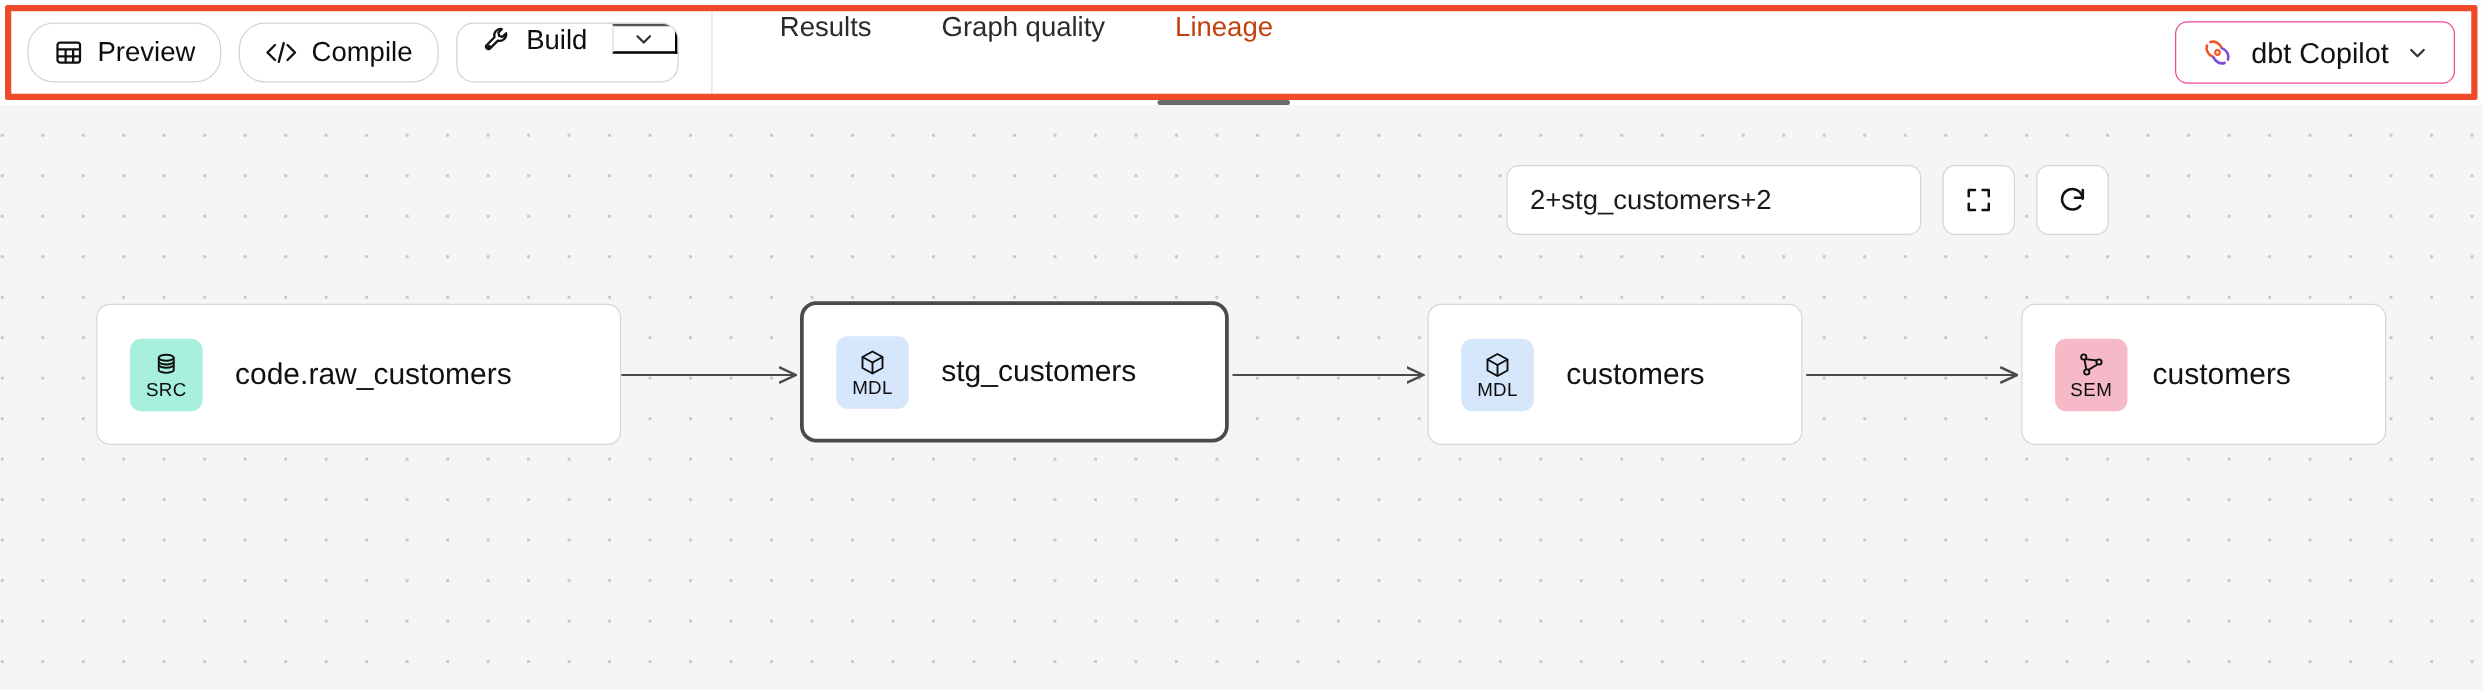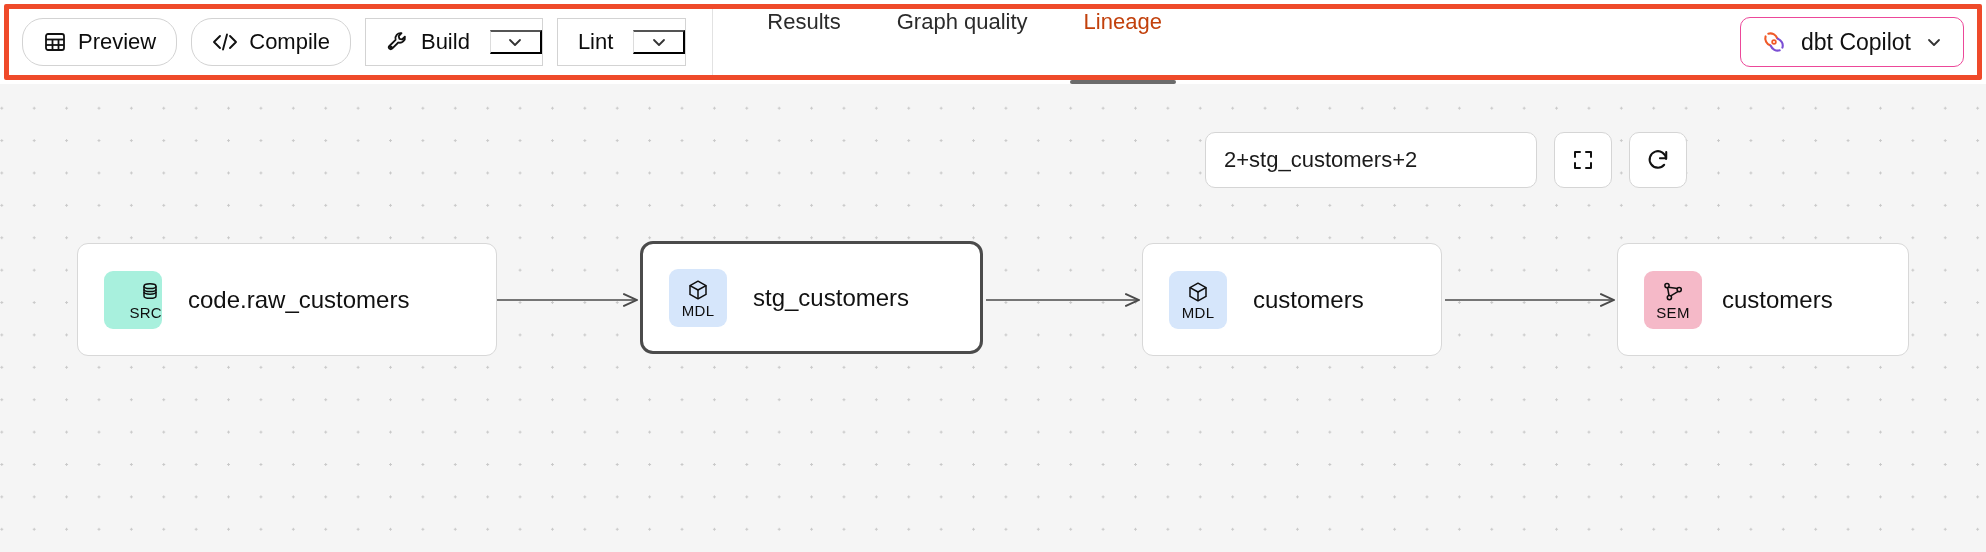--- a/index.html
+++ b/index.html
@@ -60,24 +60,24 @@
     font-size: 22px;
     color: #0d0d0d;
     white-space: nowrap;
     cursor: pointer;
     font-family: "Liberation Sans", sans-serif;
   }
 
   
   .split {
     display: inline-flex;
-    align-items: center;
+    align-items: flex-start;
     height: 48px;
     border: 1px solid #d3d3d3;
-    border-radius: 0;
+    border-radius: 14px;
     background: #fff;
     overflow: hidden;
   }
   .split .main {
     display: inline-flex;
     align-items: center;
     gap: 11px;
     padding: 0 20px;
     font-size: 22px;
     color: #0d0d0d;
@@ -312,32 +312,20 @@
           </button>
           <button class="caret">
             <span class="icn">
               <svg width="20" height="20" viewBox="0 0 20 20" fill="none" stroke="#333" stroke-width="1.8" stroke-linecap="round" stroke-linejoin="round">
                 <polyline points="5,8 10,13 15,8"></polyline>
               </svg>
             </span>
           </button>
         </div>
 
-        <div class="split">
-          <button class="main">
-            <span>Lint</span>
-          </button>
-          <button class="caret">
-            <span class="icn">
-              <svg width="20" height="20" viewBox="0 0 20 20" fill="none" stroke="#333" stroke-width="1.8" stroke-linecap="round" stroke-linejoin="round">
-                <polyline points="5,8 10,13 15,8"></polyline>
-              </svg>
-            </span>
-          </button>
-        </div>
       </div>
 
       <div class="tb-divider"></div>
 
       <div class="tabs">
         <div class="tab">
           <span>Results</span>
         </div>
         <div class="tab">
           <span>Graph quality</span>
@@ -414,21 +402,21 @@
           <marker id="ah" markerWidth="9" markerHeight="9" refX="8" refY="4.5" orient="auto">
             <path d="M0,0.6 L8.4,4.5 L0,8.4" fill="none" stroke="#4a4a4a" stroke-width="1.2"></path>
           </marker>
         </defs>
         <line x1="497" y1="216" x2="636" y2="216" stroke="#4a4a4a" stroke-width="1.6" marker-end="url(#ah)"></line>
         <line x1="986" y1="216" x2="1138" y2="216" stroke="#4a4a4a" stroke-width="1.6" marker-end="url(#ah)"></line>
         <line x1="1445" y1="216" x2="1613" y2="216" stroke="#4a4a4a" stroke-width="1.6" marker-end="url(#ah)"></line>
       </svg>
     <div id="node-layer">
         <div class="node" style="left: 77px; top: 159px; width: 420px;">
-          <div class="badge" style="background: rgb(168, 240, 221); align-items: flex-end;">
+          <div class="badge" style="background: rgb(168, 240, 221);">
             <span class="icn">
               <svg width="24" height="24" viewBox="0 0 24 24" fill="none" stroke="#0e0e0e" stroke-width="1.5">
                 <ellipse cx="12" cy="6.2" rx="6" ry="2.4"></ellipse>
                 <path d="M6 6.2v5.6c0 1.3 2.7 2.4 6 2.4s6-1.1 6-2.4V6.2"></path>
                 <path d="M6 9.2c0 1.3 2.7 2.4 6 2.4s6-1.1 6-2.4"></path>
                 <path d="M6 11.9v4c0 1.3 2.7 2.4 6 2.4s6-1.1 6-2.4v-4"></path>
               </svg>
             </span>
             <span class="lbl">SRC</span>
           </div>

